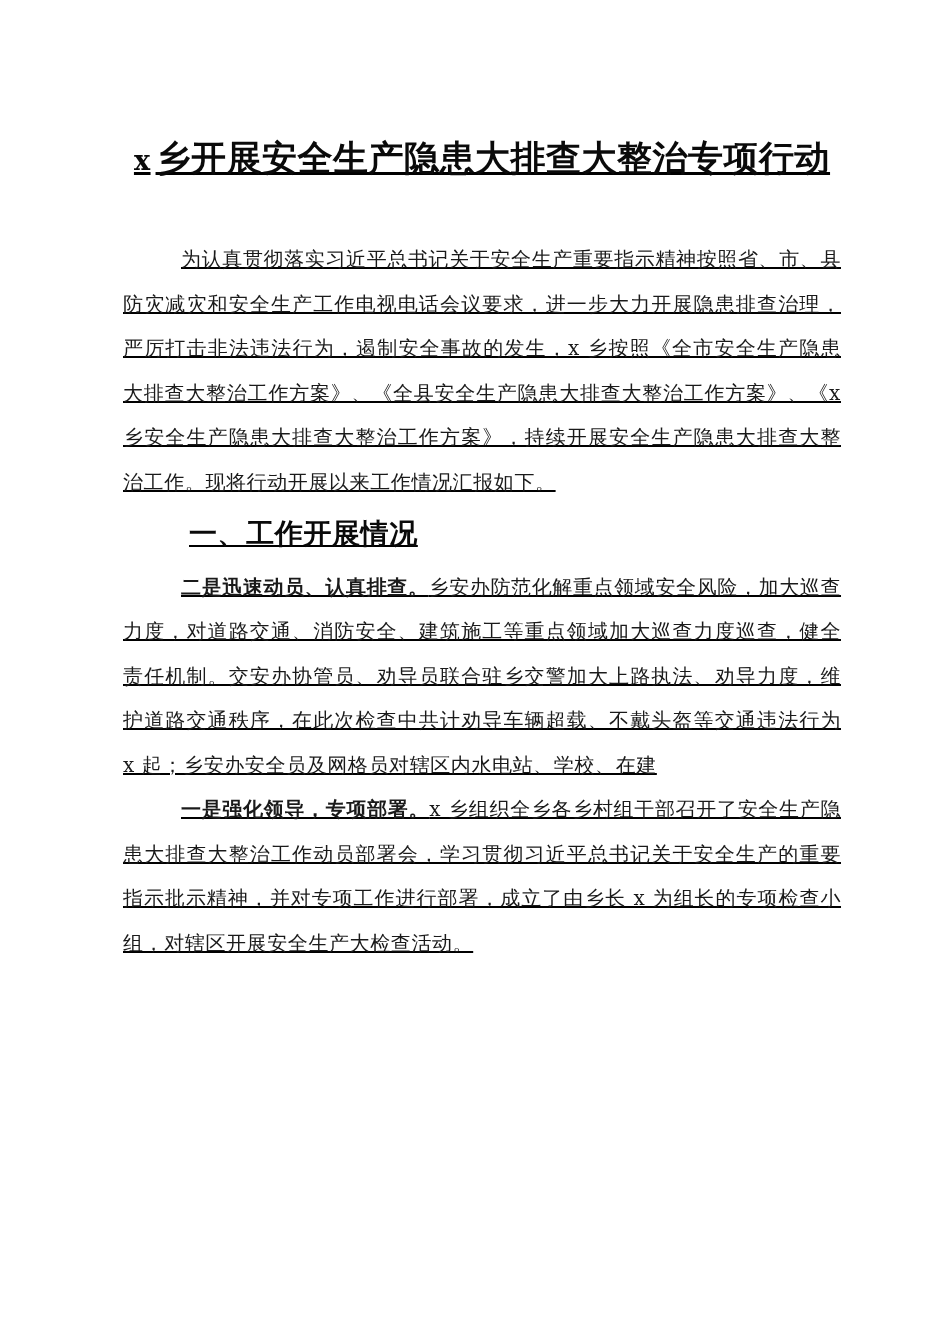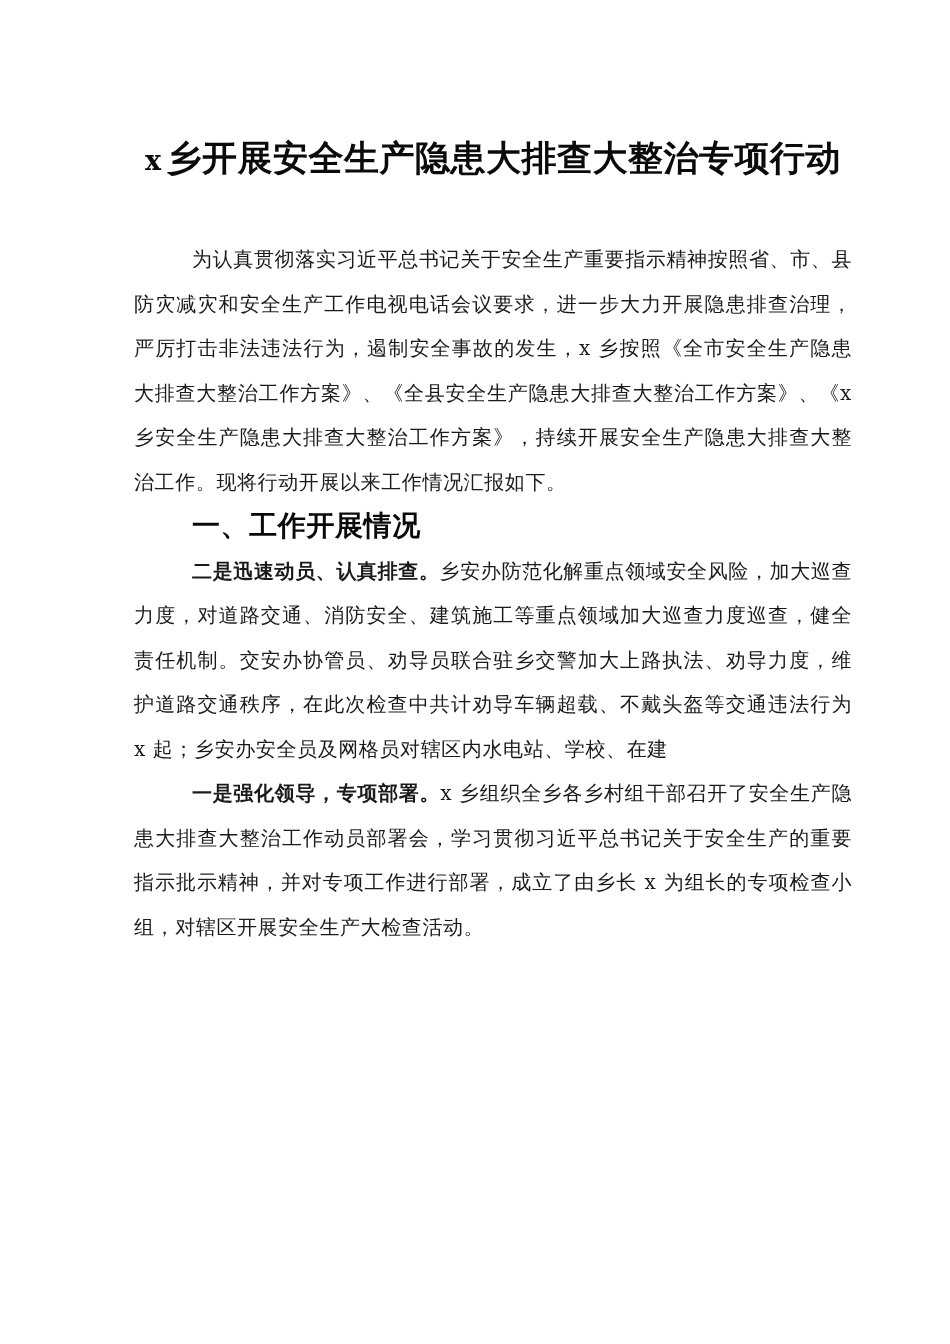--- a/index.html
+++ b/index.html
@@ -15,23 +15,24 @@
   .page {
     position: relative;
     width: 950px;
     height: 1344px;
     background: #ffffff;
     box-sizing: border-box;
     overflow: hidden;
   }
   .page-body {
     position: absolute;
-    left: 134px;
+    left: 123px;
     top: 0;
     width: 718px;
+    text-decoration: underline;
   }
   .doc-title {
     margin: 0;
     padding: 0;
     text-align: center;
     font-family: "DejaVu Serif", "Liberation Serif", serif;
     font-weight: bold;
     font-size: 35px;
     line-height: 49px;
     letter-spacing: 0.5px;
@@ -53,21 +54,21 @@
     font-family: "DejaVu Serif", "Liberation Serif", serif;
     font-size: 20px;
     line-height: 44.5px;
     text-align: justify;
     text-justify: inter-ideograph;
     text-indent: 58px;
     letter-spacing: 0.6px;
     color: #1a1a1a;
   }
   h2.section-heading {
-    margin: 0;
+    margin: 8px;
     padding: 0;
     font-family: "DejaVu Sans", "Liberation Sans", sans-serif;
     font-weight: bold;
     font-size: 28px;
     line-height: 44.5px;
     text-indent: 58px;
     letter-spacing: 0.6px;
     color: #0a0a0a;
   }
   .lead-bold {

